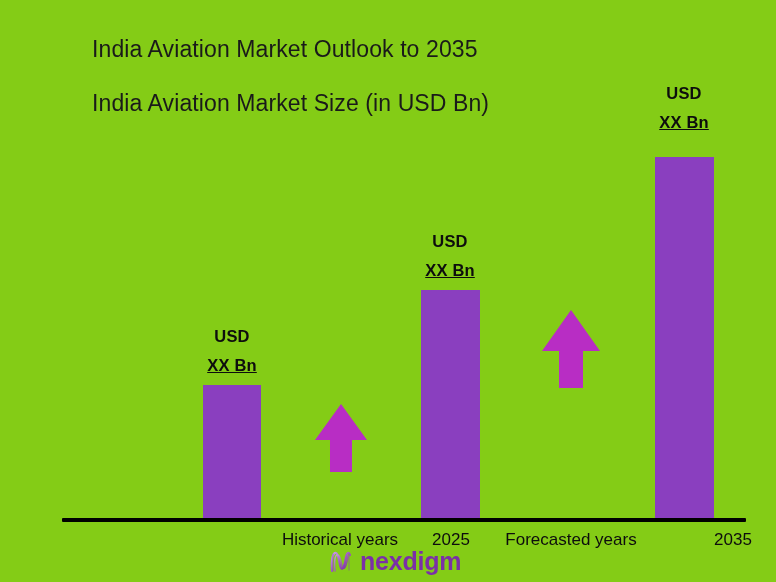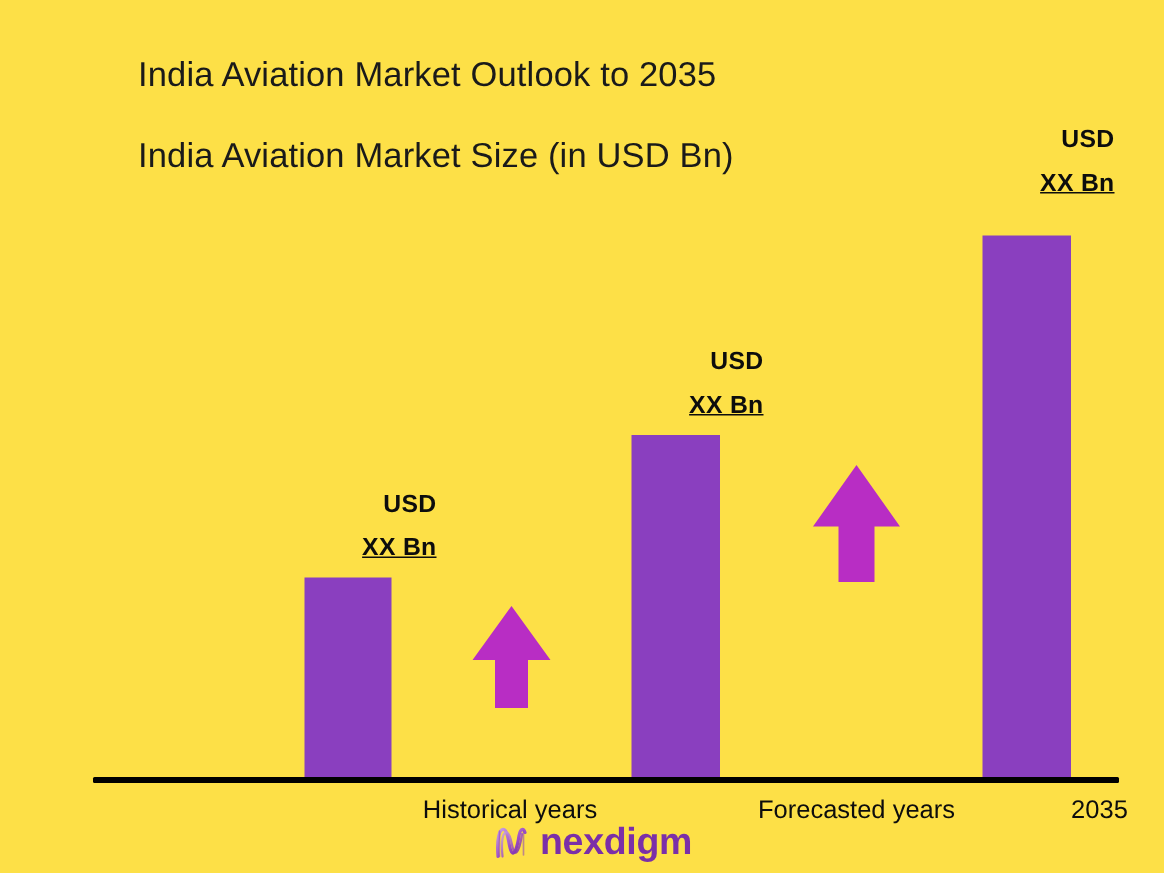--- a/index.html
+++ b/index.html
@@ -12,21 +12,21 @@
     height: 582px;
     position: relative;
     overflow: hidden;
     font-family: "Liberation Sans", sans-serif;
     -webkit-font-smoothing: antialiased;
   }
 
   #slide {
     position: absolute;
     inset: 0;
-    background: #fde047;
+    background: #84cc16;
   }
 
   
   .title-block {
     position: absolute;
     left: 92px;
     top: 34px;
     width: 600px;
   }
   .chart-title {
@@ -66,21 +66,21 @@
     border-radius: 1px;
   }
 
   .bar {
     position: absolute;
     background: #8a3fbf;
   }
 
   .bar-label {
     position: absolute;
-    text-align: right;
+    text-align: center;
     font-size: 16.5px;
     font-weight: 700;
     color: #0d0d0d;
     line-height: 29px;
     letter-spacing: 0.2px;
   }
   .bar-label .l1 { display: block; }
   .bar-label .l2 { display: block; text-decoration: underline; }
 
   
@@ -161,20 +161,21 @@
 
     <div class="bar-label" style="left:625px; top:79px; width:118px;">
       <span class="l1">USD</span>
       <span class="l2">XX Bn</span>
     </div>
     <div class="bar" style="left:655px; top:157px; width:59px; height:361px;"></div>
 
     <div class="axis-line"></div>
 
     <div class="cat-label" style="left:265px; width:150px;">Historical years</div>
+    <div class="cat-label" style="left:391px; width:120px;">2025</div>
     <div class="cat-label" style="left:486px; width:170px;">Forecasted years</div>
     <div class="cat-label" style="left:625px; width:120px;padding-left:48px;">2035</div>
 
   </div>
 
   <div class="logo">
     <span>
       <svg class="logo-mark" viewBox="0 0 26 24" aria-hidden="true">
         <defs>
           <linearGradient id="nxg" x1="0" y1="0" x2="1" y2="1">

